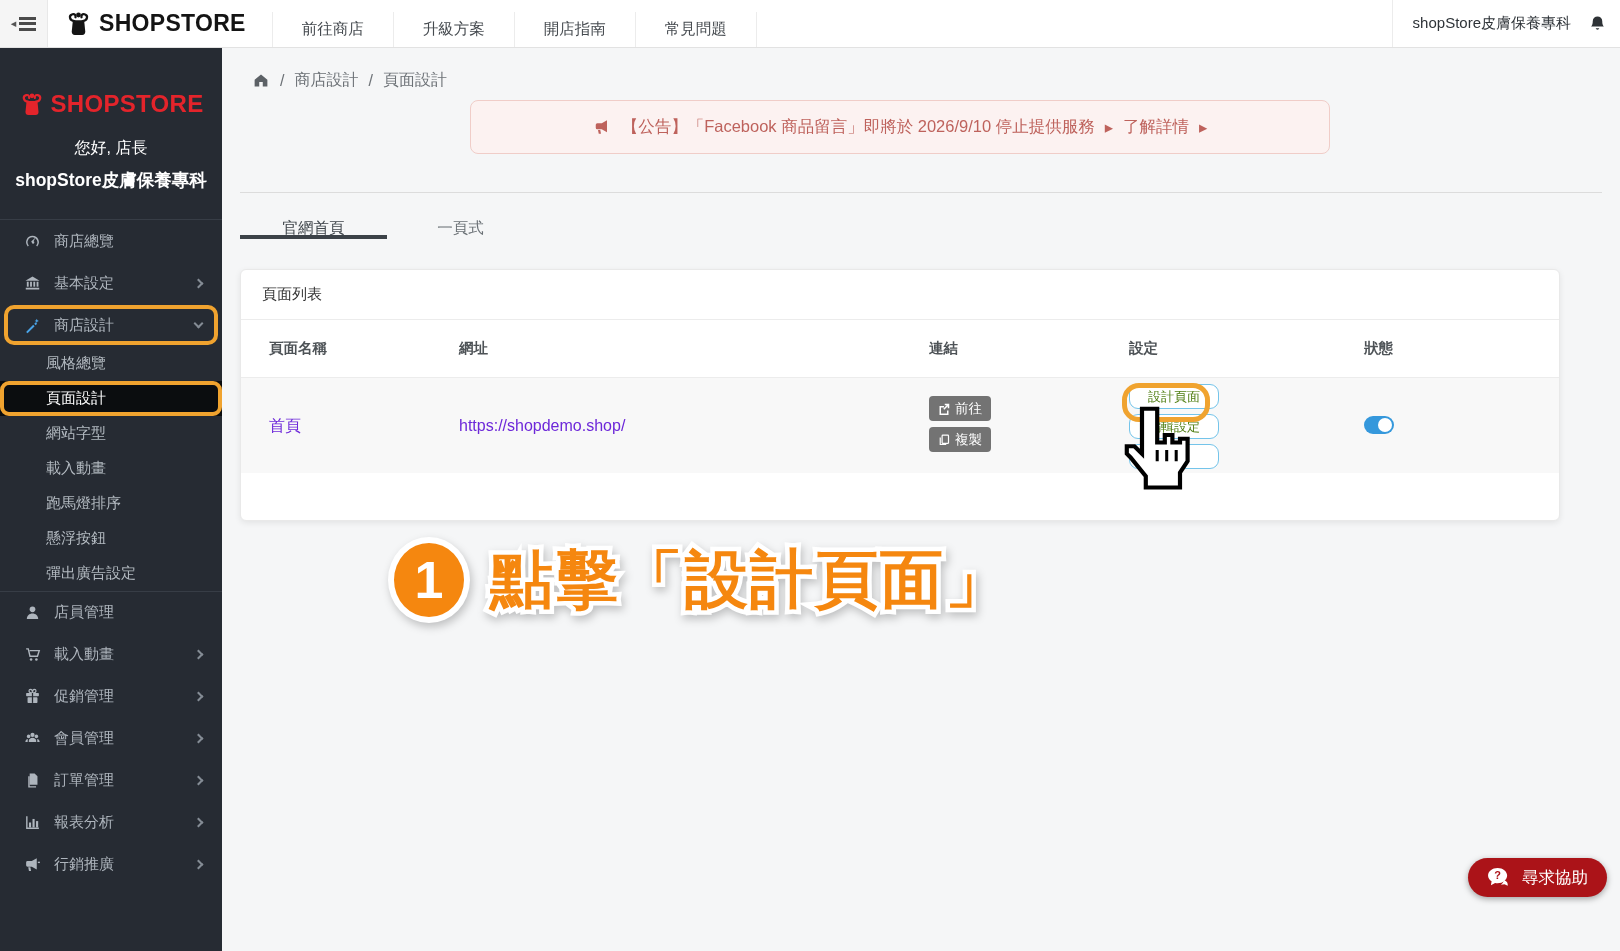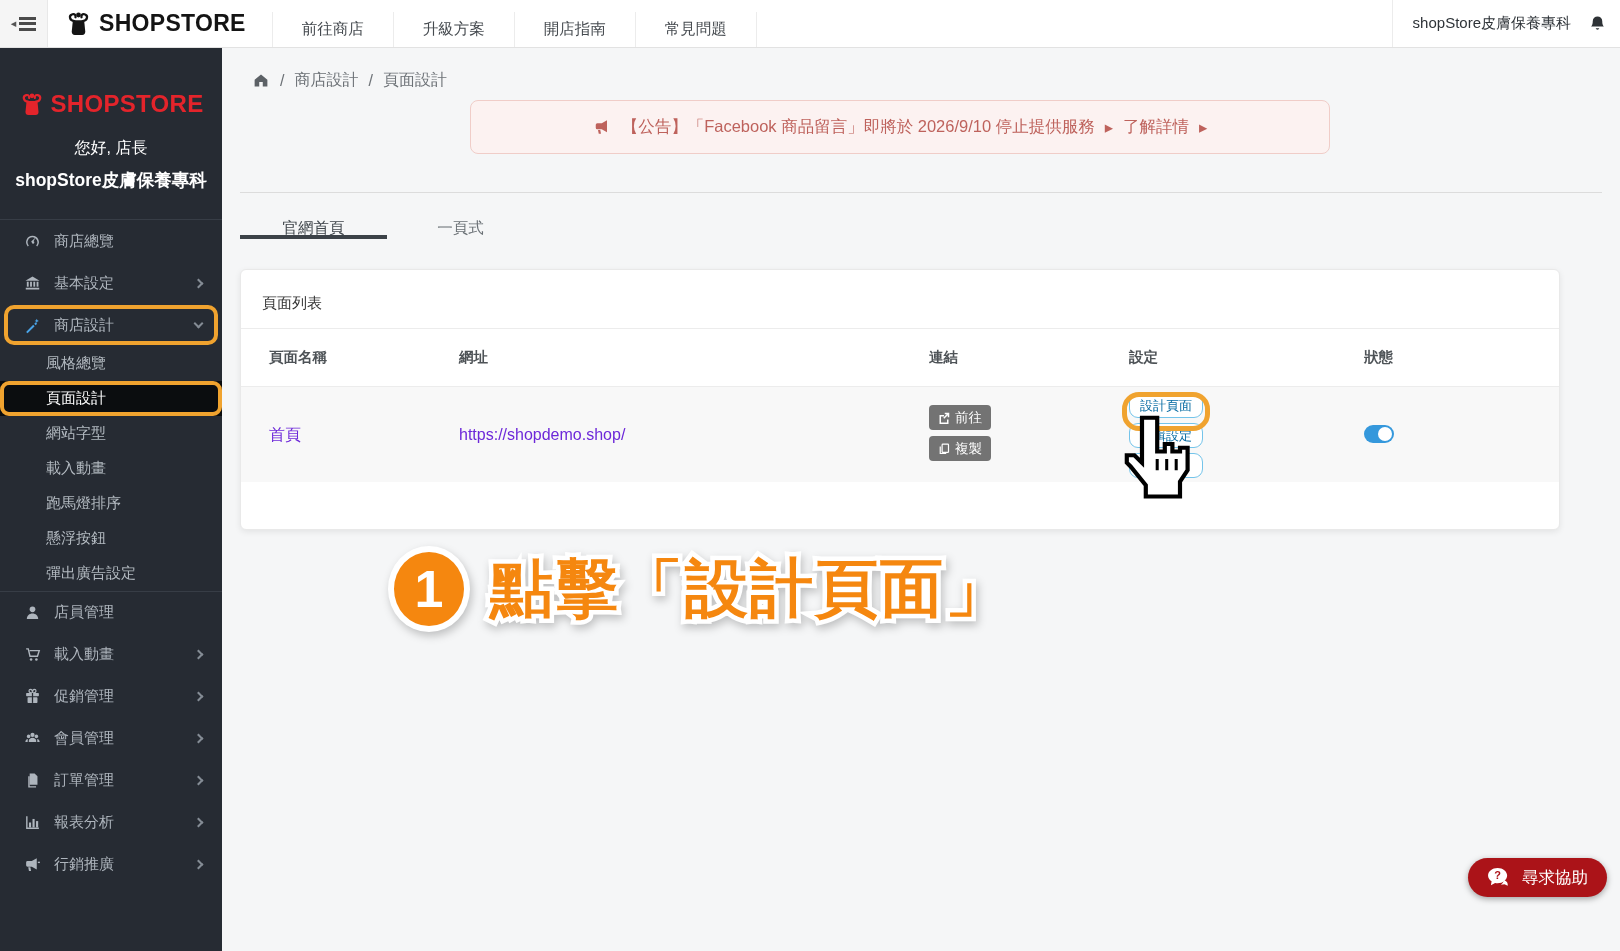--- a/index.html
+++ b/index.html
@@ -48,30 +48,30 @@
   .crumb { cursor:pointer; }
   .banner { width:860px; height:54px; margin:9px 0 0 230px; background:#fcf2f1; border:1px solid #f0cdc8; border-radius:8px; display:flex; align-items:center; justify-content:center; gap:10px; font-size:16.5px; color:#be625c; }
   .banner svg { width:19px; height:18px; flex:none; }
   .banner .lnk { cursor:pointer; }
   .tabs { display:flex; margin-top:38px; border-top:1px solid #dcdcdc; height:47px;align-items:flex-end; }
   .tab { width:147px; display:flex; align-items:center; justify-content:center; font-size:15.5px; color:#6a7075; position:relative; cursor:pointer; }
   .tab.active { color:#3e444a; }
   .tab.active::after { content:""; position:absolute; left:0; right:0; bottom:0; height:4px; background:#3c4248; }
 
   .card { margin-top:30px; width:1320px; background:#fff; border:1px solid #e9e9e9; border-radius:6px; box-shadow:0 2px 6px rgba(0,0,0,.08); }
-  .card-h { padding:15px 21px; font-size:15px; color:#333; border-bottom:1px solid #ececec;margin-top:9px; }
+  .card-h { padding:15px 21px; font-size:15px; color:#333; border-bottom:1px solid #ececec; }
   .thead, .trow { display:grid; grid-template-columns:190px 470px 200px 235px 1fr; padding:0 28px; }
   .thead { height:57px; align-items:center; font-size:14.5px; color:#4e5357; font-weight:bold; }
   .trow { height:96px; background:#f8f8f8; border-top:1px solid #ececec; }
   .c-name, .c-url { display:flex; align-items:center; font-size:16px; color:#6d28d9; }
   .c-link { padding-top:18px; display:flex; flex-direction:column; gap:6px; align-items:flex-start; }
   .btn-blue { display:inline-flex; align-items:center; gap:5px; height:25px; padding:0 9px; background:#737373; color:#fff; border:none; border-radius:4px; font-size:13.5px; cursor:pointer; font-family:inherit; }
   .btn-blue svg { width:12px; height:12px; }
   .c-set { position:relative; padding-top:6px; }
-  .obtn { display:block; width:74px; height:25px; background:#fff; border:1px solid #74c4ea; border-radius:9px; color:#0369a1; font-size:13px; margin-bottom:5px; cursor:pointer; font-family:inherit; padding:0; }
+  .obtn { display:block; width:90px; height:25px; background:#fff; border:1px solid #74c4ea; border-radius:9px; color:#4d7c0f; font-size:13px; margin-bottom:5px; cursor:pointer; font-family:inherit; padding:0; }
   .ring2 { position:absolute; left:-7px; top:-1px; width:88px; height:39px; border:5px solid #f0a32f; border-radius:17px; pointer-events:none; z-index:3; }
   .cursor-svg { position:absolute; left:-6px; top:27px; width:76px; height:90px; pointer-events:none; z-index:4; }
   .c-status { padding-top:38px; }
   .toggle { width:30px; height:18px; border-radius:9px; background:#3598dc; position:relative; cursor:pointer; }
   .toggle::after { content:""; position:absolute; right:2px; top:2px; width:14px; height:14px; background:#fff; border-radius:50%; }
   .card-foot { height:47px; }
 
   .annotation { display:flex; align-items:center; gap:20px; margin:16px 0 0 148px; filter:drop-shadow(2px 4px 4px rgba(0,0,0,.22)); }
   .step-circle { width:82px; height:86px; border-radius:50%; background:#f5870f; border:6px solid #fff; display:flex; align-items:center; justify-content:center; color:#fff; font-size:52px; font-weight:bold; flex:none; }
   .anno-text { font-size:63px; font-weight:bold; color:#f5870f; -webkit-text-stroke:9px #fff; paint-order:stroke fill; letter-spacing:2px; white-space:nowrap; }

